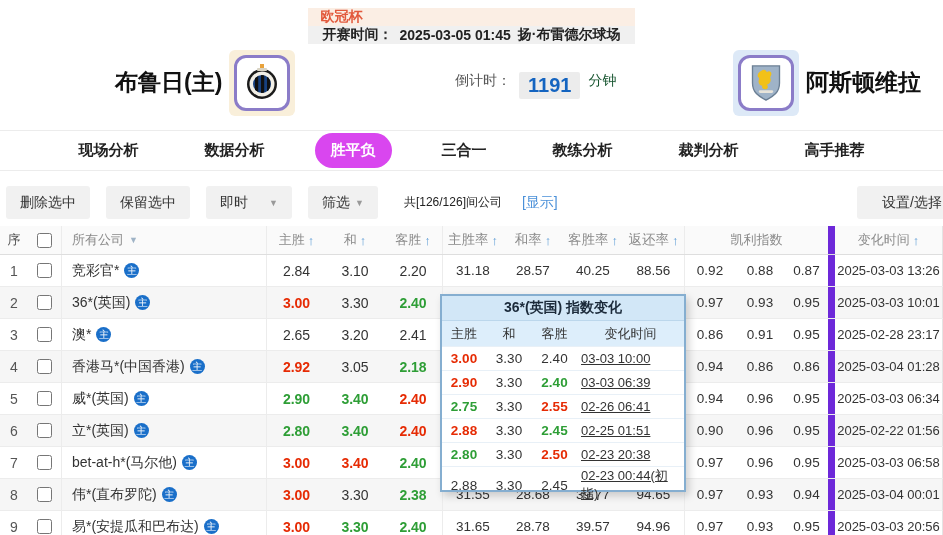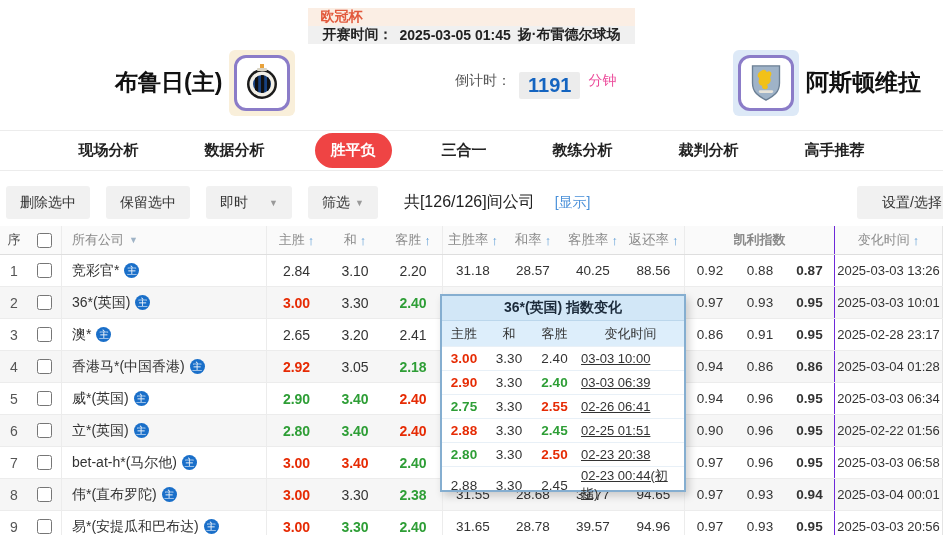--- a/index.html
+++ b/index.html
@@ -16,55 +16,55 @@
   .home-name{position:absolute;top:67px;left:115px;font-size:23px;font-weight:bold;color:#111;}
   .away-name{position:absolute;top:67px;left:806px;font-size:23px;font-weight:bold;color:#111;}
   .logo-box{position:absolute;width:56px;height:56px;border-radius:6px;padding:5px;}
   .home-box{top:50px;left:229px;background:#f9efda;}
   .away-box{top:50px;left:733px;background:#dde9f7;}
   .logo-inner{width:100%;height:100%;background:#fff;border:3px solid #8b7cc8;border-radius:12px;
     box-sizing:border-box;display:flex;align-items:center;justify-content:center;}
   .countdown{position:absolute;top:72px;left:455px;display:flex;align-items:flex-start;gap:8px;}
   .countdown .lbl{font-size:14px;color:#555;}
   .countdown .val{background:#ececec;color:#1464c0;font-size:20px;font-weight:bold;padding:2px 9px;border-radius:2px;}
-  .countdown .unit{font-size:14px;color:#ec4899;}
+  .countdown .unit{font-size:14px;color:#14532d;}
   
   .tabs{position:absolute;top:130px;left:0;width:943px;height:41px;border-top:1px solid #ececec;
     border-bottom:1px solid #ececec;display:flex;justify-content:center;align-items:center;gap:34px;box-sizing:border-box;}
   .tab{font-size:15px;font-weight:bold;color:#222;padding:8px 16px;cursor:pointer;border-radius:999px;}
-  .tab.active{background:#ef4444;color:#fff;}
+  .tab.active{background:#d946ef;color:#fff;}
   
   .toolbar{position:absolute;top:186px;left:6px;height:33px;display:flex;align-items:center;gap:16px;font-size:14px;}
   .tbtn{background:#f1f1f1;border:none;border-radius:3px;height:33px;padding:0 14px;font-size:14px;
     color:#333;cursor:pointer;font-family:inherit;display:flex;align-items:center;}
   .tdrop{justify-content:space-between;}
   .tdrop .caret{color:#999;font-size:9px;margin-left:14px;}
   .drop-instant{width:86px;box-sizing:border-box;}
   .drop-filter{box-sizing:border-box;}
   .drop-filter .caret{margin-left:5px;}
-  .summary{margin-left:10px;color:#222;font-size:16px;}
+  .summary{margin-left:10px;color:#222;font-size:12px;}
   .show-link{color:#4a90d9;cursor:pointer;margin-left:4px;}
   .settings-btn{position:absolute;top:186px;left:857px;width:110px;justify-content:center;}
   
   .tbl{position:absolute;top:226px;left:0;width:943px;font-size:14px;}
   .hrow{display:flex;height:28px;background:#fafafa;border-bottom:1px solid #dedede;
     color:#8a8a8a;font-size:13px;align-items:center;}
   .trow{display:flex;height:31px;align-items:center;border-bottom:1px solid #ececec;background:#fff;}
   .trow:nth-child(even){background:#f6f6f6;}
   .c{box-sizing:border-box;display:flex;align-items:center;justify-content:center;height:100%;}
   .c-no{width:28px;color:#555;}
   .c-cb{width:33px;}
   .c-comp{width:206px;justify-content:flex-start;padding-left:10px;
     border-left:1px solid #ececec;border-right:1px solid #ececec;cursor:pointer;}
   .c-o{width:59px;}.c-o2{width:58px;}
   .c-o3{width:59px;border-right:1px solid #ececec;}
   .c-rt{width:60px;font-size:13.5px;}
   .c-rt4{width:62px;border-right:1px solid #ececec;font-size:13.5px;}
   .c-k{width:50px;font-size:13.5px;}
-  .c-k3{border-right:1px solid #6d28d9;font-weight:bold;}
+  .c-k3{border-right:7px solid #6d28d9;}
   .c-time{width:108px;font-size:13px;border-right:1px solid #e4e4e4;}
   .hrow .c-comp{cursor:default;}
   .arrow{color:#5b9bd5;font-weight:bold;margin-left:3px;font-size:13px;}
   .hcaret{color:#9fb3c6;font-size:9px;margin-left:5px;}
   .kelly-head{width:150px;}
   input[type=checkbox]{width:15px;height:15px;cursor:pointer;accent-color:#1a6fc9;margin:0;}
   .badge{display:inline-flex;width:15px;height:15px;border-radius:50%;background:#1a6fc9;color:#fff;
     font-size:10px;align-items:center;justify-content:center;margin-left:5px;flex:none;}
   .r{color:#e62b04;font-weight:bold;}
   .g{color:#2e9e36;font-weight:bold;}

